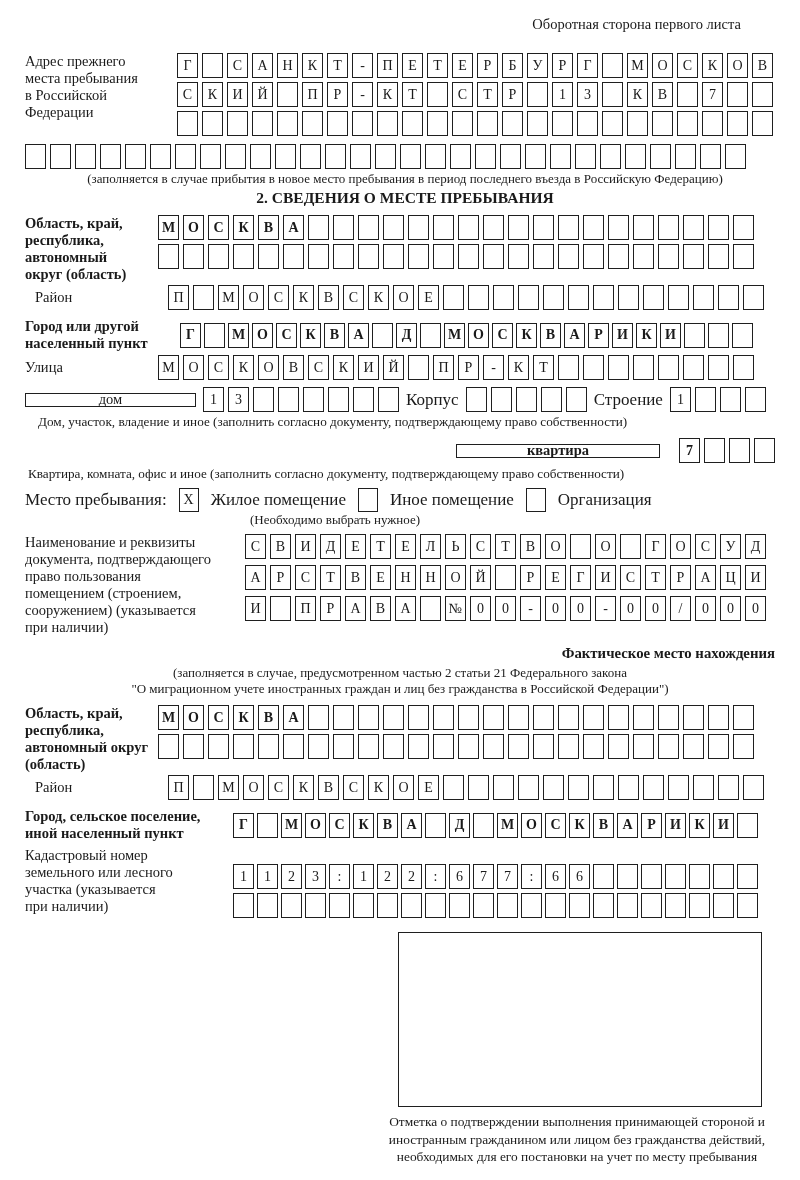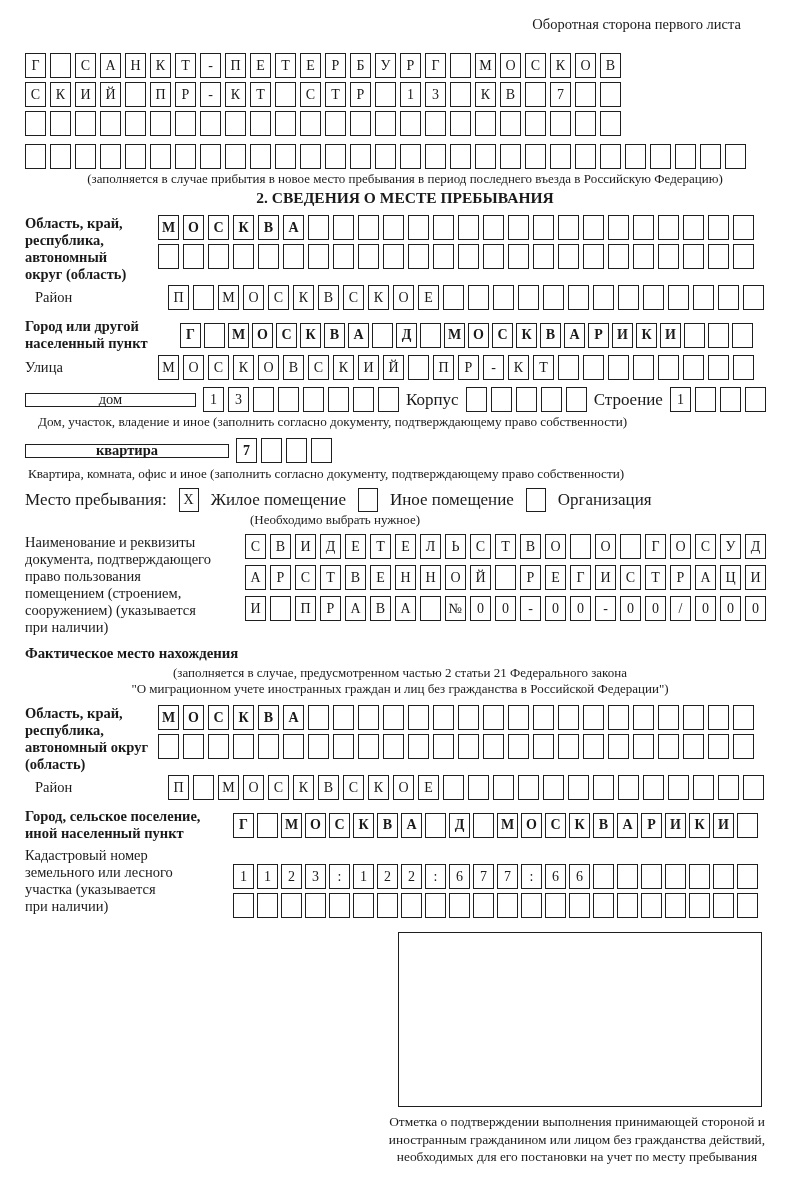--- a/index.html
+++ b/index.html
@@ -19,39 +19,43 @@
   .rows.g6 { gap: 6px; }
   .cells { display: flex; gap: 4px; }
   .cells.g3 { gap: 3px; }
   .cell { flex: 0 0 auto; width: 21px; height: 25px; border: 1.5px solid #1f1f1f;
     display: flex; align-items: center; justify-content: center; font-size: 14px; background: #fff; }
   .widebox { height: 14px; border: 1.5px solid #1f1f1f; display: flex;
     align-items: center; justify-content: center; font-size: 14.5px; }
   .note-c { text-align: center; font-size: 13px; }
   .note-l { font-size: 13.2px; padding-left: 3px; }
   .h2 { text-align: center; font-weight: bold; font-size: 15.5px; }
-  .h3 { text-align: left; font-weight: bold; font-size: 14.8px; }
+  .h3 { text-align: right; font-weight: bold; font-size: 14.8px; }
   .checkbox { flex: 0 0 auto; width: 20px; height: 24px; border: 1.5px solid #1f1f1f;
     display: flex; align-items: center; justify-content: center; font-size: 14px; }
   .stay-row { display: flex; align-items: center; gap: 12px; font-size: 14.5px; }
   .inline-lbl { font-size: 17px; }
   .stamp-box { width: 364px; height: 175px; border: 1.6px solid #1f1f1f; margin-left: 373px; }
   .stamp-cap { width: 400px; margin-left: 352px; text-align: center; font-size: 13.4px; line-height: 17.5px; }
   .mt2 { margin-top: 2px; margin-left: 10px; } .mt3 { margin-top: 3px; } .mt4 { margin-top: 8px; font-weight: bold; }
   .mt5 { margin-top: 5px; } .mt6 { margin-top: 6px; } .mt7 { margin-top: 7px; }
   .mt9 { margin-top: 9px; } .mt14 { margin-top: 14px; } .mt20 { margin-top: 20px; }
 </style>
 </head>
 <body>
 
 <div class="page">
 
   <div class="hdr-note">Оборотная сторона первого листа</div>
 
   <div class="field mt20">
+    <div class="flabel w152">Адрес прежнего
+места пребывания
+в Российской
+Федерации</div>
     <div class="rows">
       <div class="cells">
           <div class="cell">Г</div>
           <div class="cell"></div>
           <div class="cell">С</div>
           <div class="cell">А</div>
           <div class="cell">Н</div>
           <div class="cell">К</div>
           <div class="cell">Т</div>
           <div class="cell">-</div>
@@ -336,21 +340,21 @@
     <div class="inline-lbl">Строение</div>
     <div class="cells">
         <div class="cell">1</div>
         <div class="cell"></div>
         <div class="cell"></div>
         <div class="cell"></div>
       </div>
   </div>
   <div class="note-l mt2">Дом, участок, владение и иное (заполнить согласно документу, подтверждающему право собственности)</div>
 
-  <div class="field vc mt4" style="gap:7px;">
+  <div class="field vc mt4" style="gap:19px;justify-content:flex-end;">
     <div class="widebox" style="width:204px;">квартира</div>
     <div class="cells">
         <div class="cell">7</div>
         <div class="cell"></div>
         <div class="cell"></div>
         <div class="cell"></div>
       </div>
   </div>
   <div class="note-l mt3">Квартира, комната, офис и иное (заполнить согласно документу, подтверждающему право собственности)</div>
 

